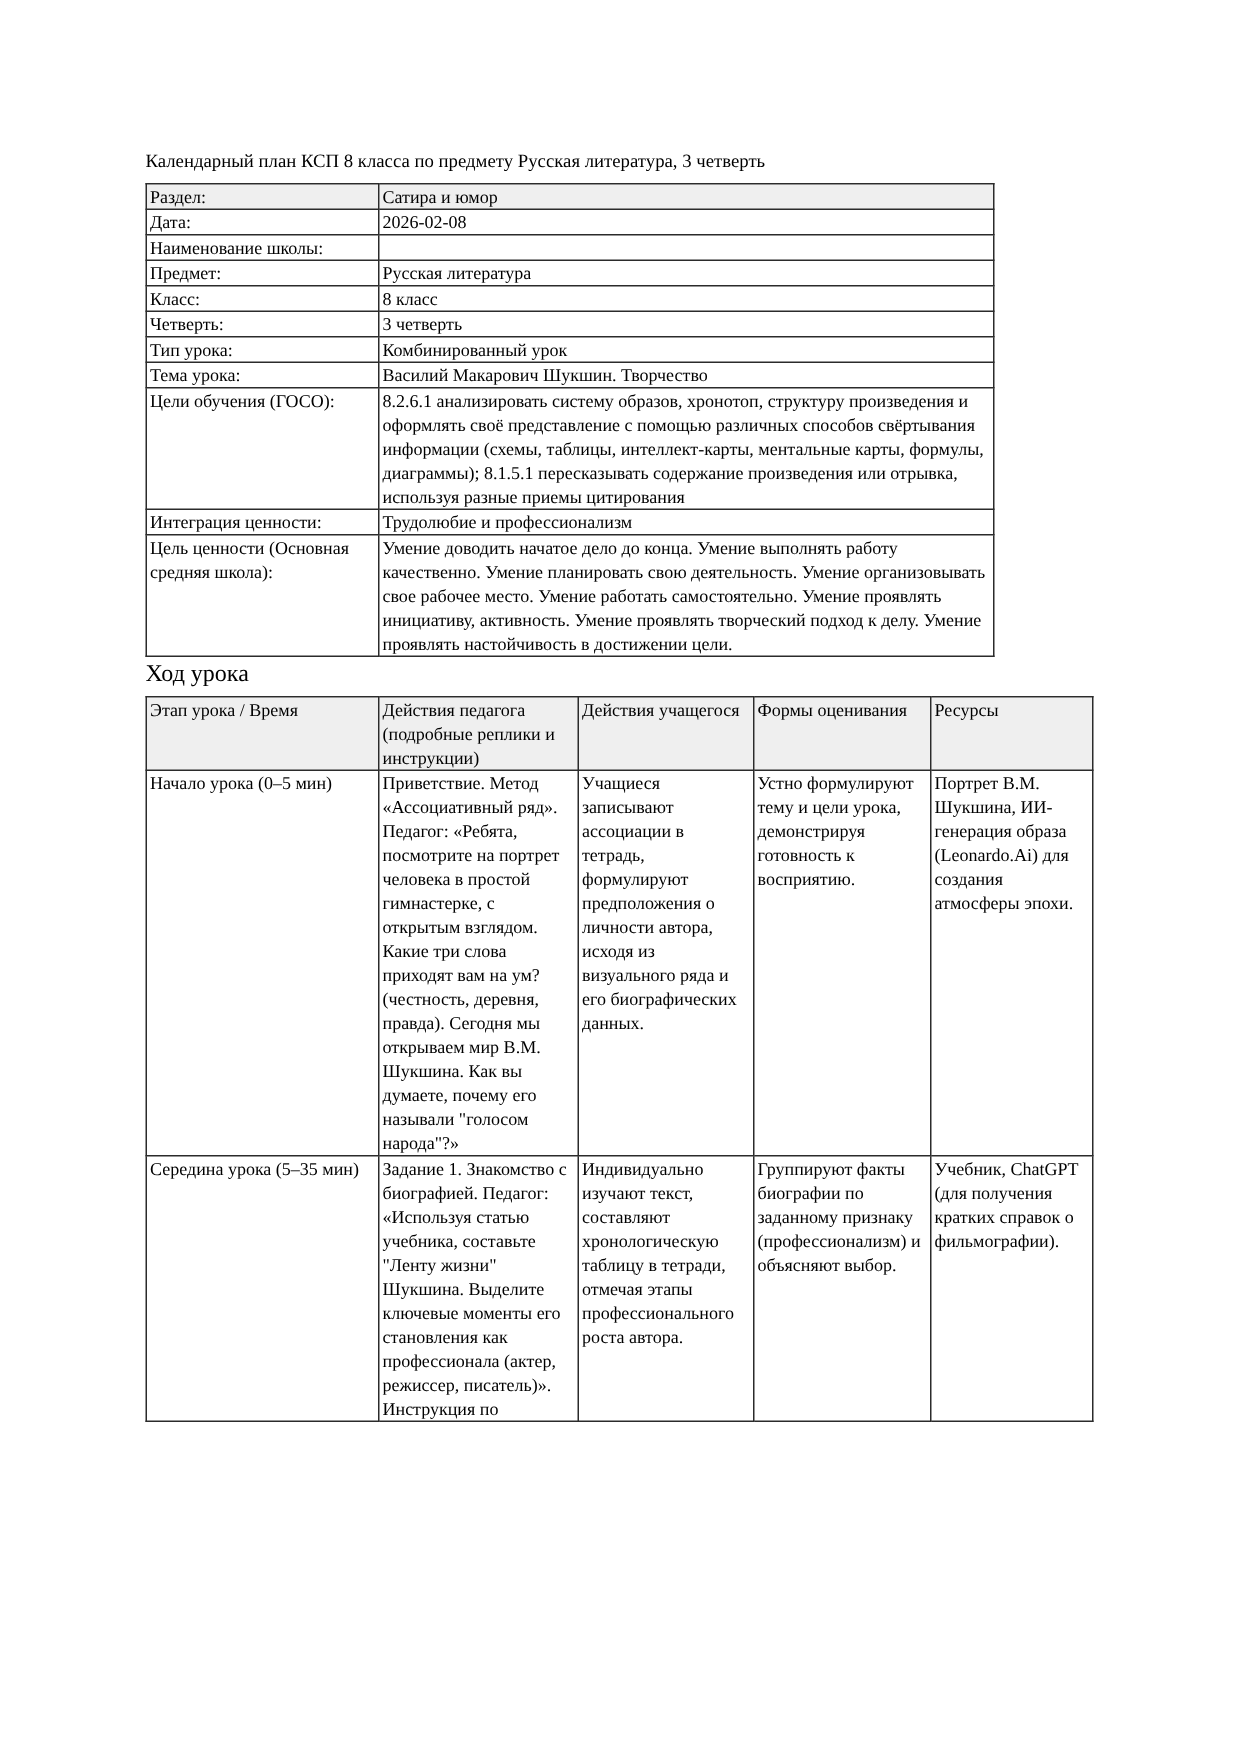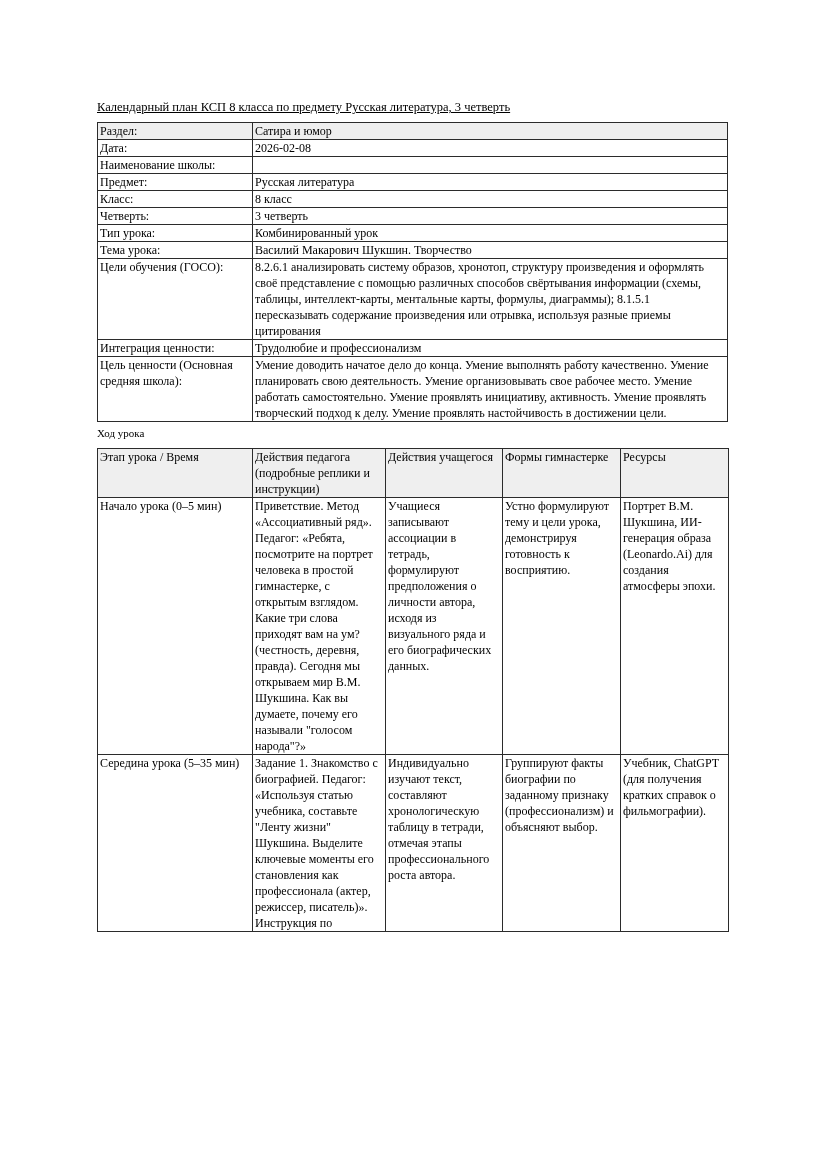--- a/index.html
+++ b/index.html
@@ -14,40 +14,40 @@
     width:827px;height:1170px;position:relative;overflow:hidden;
     background:var(--page-bg);
     color:var(--text);
     font-family:"Liberation Serif","DejaVu Serif",serif;
   }
   .page{
     position:absolute;left:97px;top:99px;width:631px;
   }
   .doc-title{
     margin:0 0 7px 0;
-    font-size:12.5px;line-height:16px;text-decoration:underline;
+    font-size:12.5px;line-height:16px;
   }
   table{
-    border-collapse:collapse;table-layout:fixed;width:631px;
+    border-collapse:collapse;table-layout:fixed;width:566px;
     font-size:12px;line-height:16px;
   }
   td,th{
     border:1px solid var(--border);
     padding:0 2px;
     vertical-align:top;
     text-align:left;
     font-weight:normal;
     overflow:hidden;
   }
   tr.shaded td, thead th{
     background:var(--header-bg);
   }
   .section-heading{
     margin:4px 0 7px 0;
-    font-size:11px;line-height:15px;
+    font-size:16px;line-height:15px;
   }
   
   table.info col.c-label{width:155px;}
   
   table.flow col.c1{width:155px;}
   table.flow col.c2{width:133px;}
   table.flow col.c3{width:117px;}
   table.flow col.c4{width:118px;}
   table.flow col.c5{width:108px;}
 </style>
@@ -119,21 +119,21 @@
         <col class="c2">
         <col class="c3">
         <col class="c4">
         <col class="c5">
     </colgroup>
     <thead>
       <tr>
         <th>Этап урока / Время</th>
         <th>Действия педагога (подробные реплики и инструкции)</th>
         <th>Действия учащегося</th>
-        <th>Формы гимнастерке</th>
+        <th>Формы оценивания</th>
         <th>Ресурсы</th>
       </tr>
     </thead>
     <tbody id="flow-body">
         <tr>
           <td>Начало урока (0–5 мин)</td>
           <td>Приветствие. Метод «Ассоциативный ряд». Педагог: «Ребята, посмотрите на портрет человека в простой гимнастерке, с открытым взглядом. Какие три слова приходят вам на ум? (честность, деревня, правда). Сегодня мы открываем мир В.М. Шукшина. Как вы думаете, почему его называли "голосом народа"?»</td>
           <td>Учащиеся записывают ассоциации в тетрадь, формулируют предположения о личности автора, исходя из визуального ряда и его биографических данных.</td>
           <td>Устно формулируют тему и цели урока, демонстрируя готовность к восприятию.</td>
           <td>Портрет В.М. Шукшина, ИИ-генерация образа (Leonardo.Ai) для создания атмосферы эпохи.</td>

